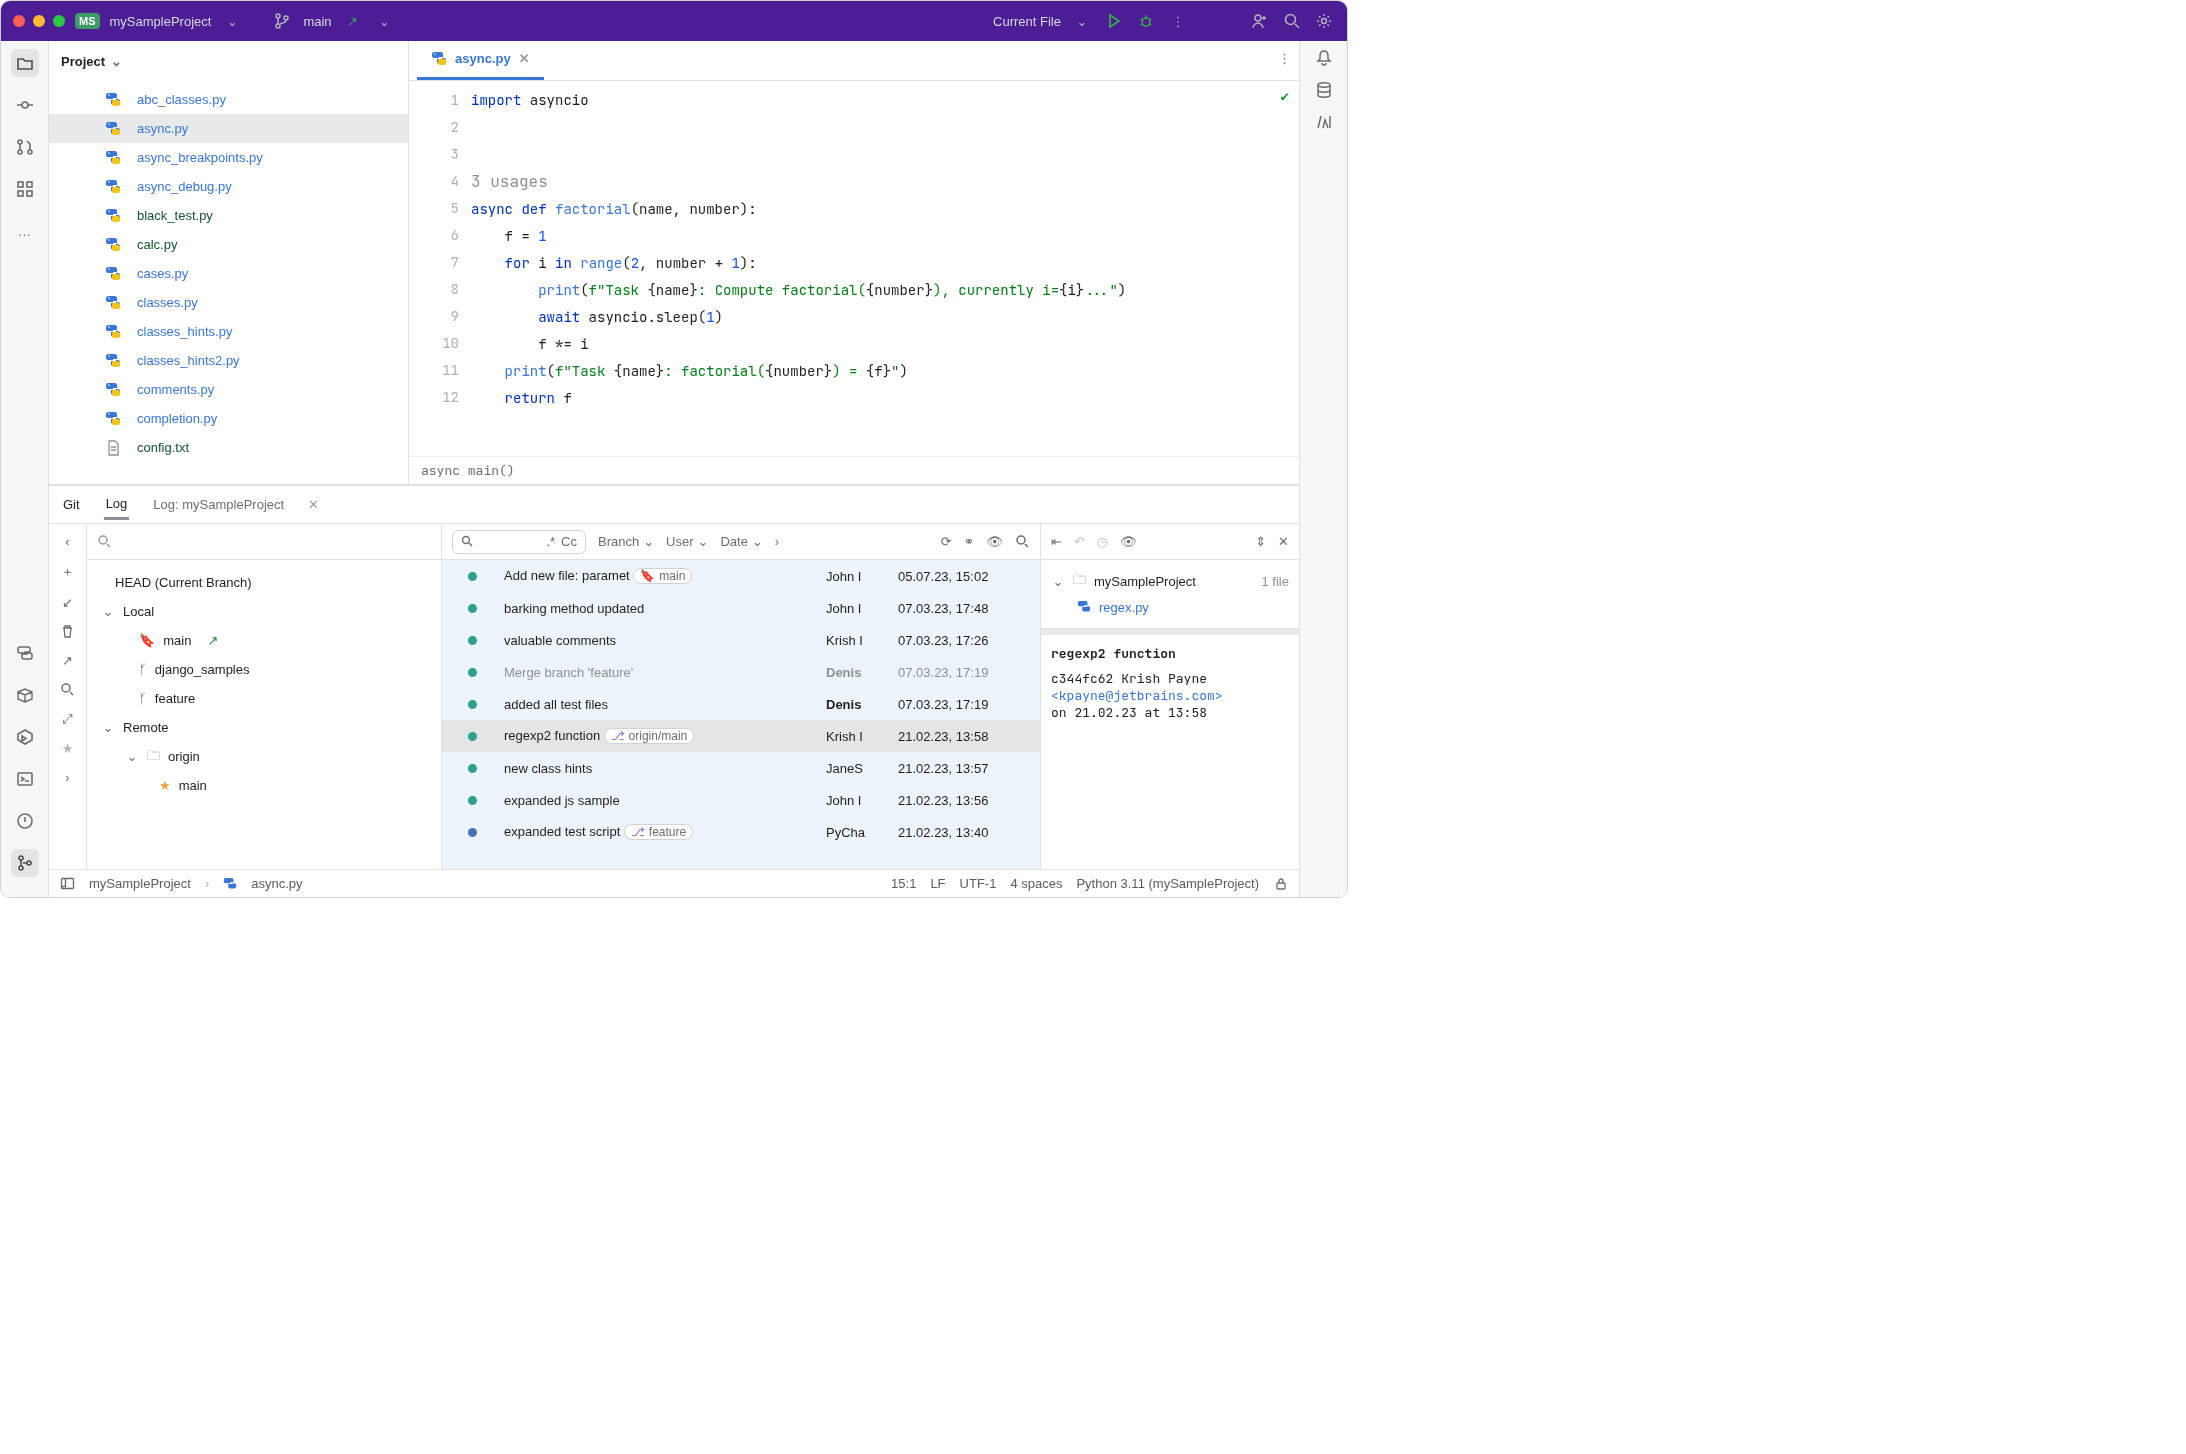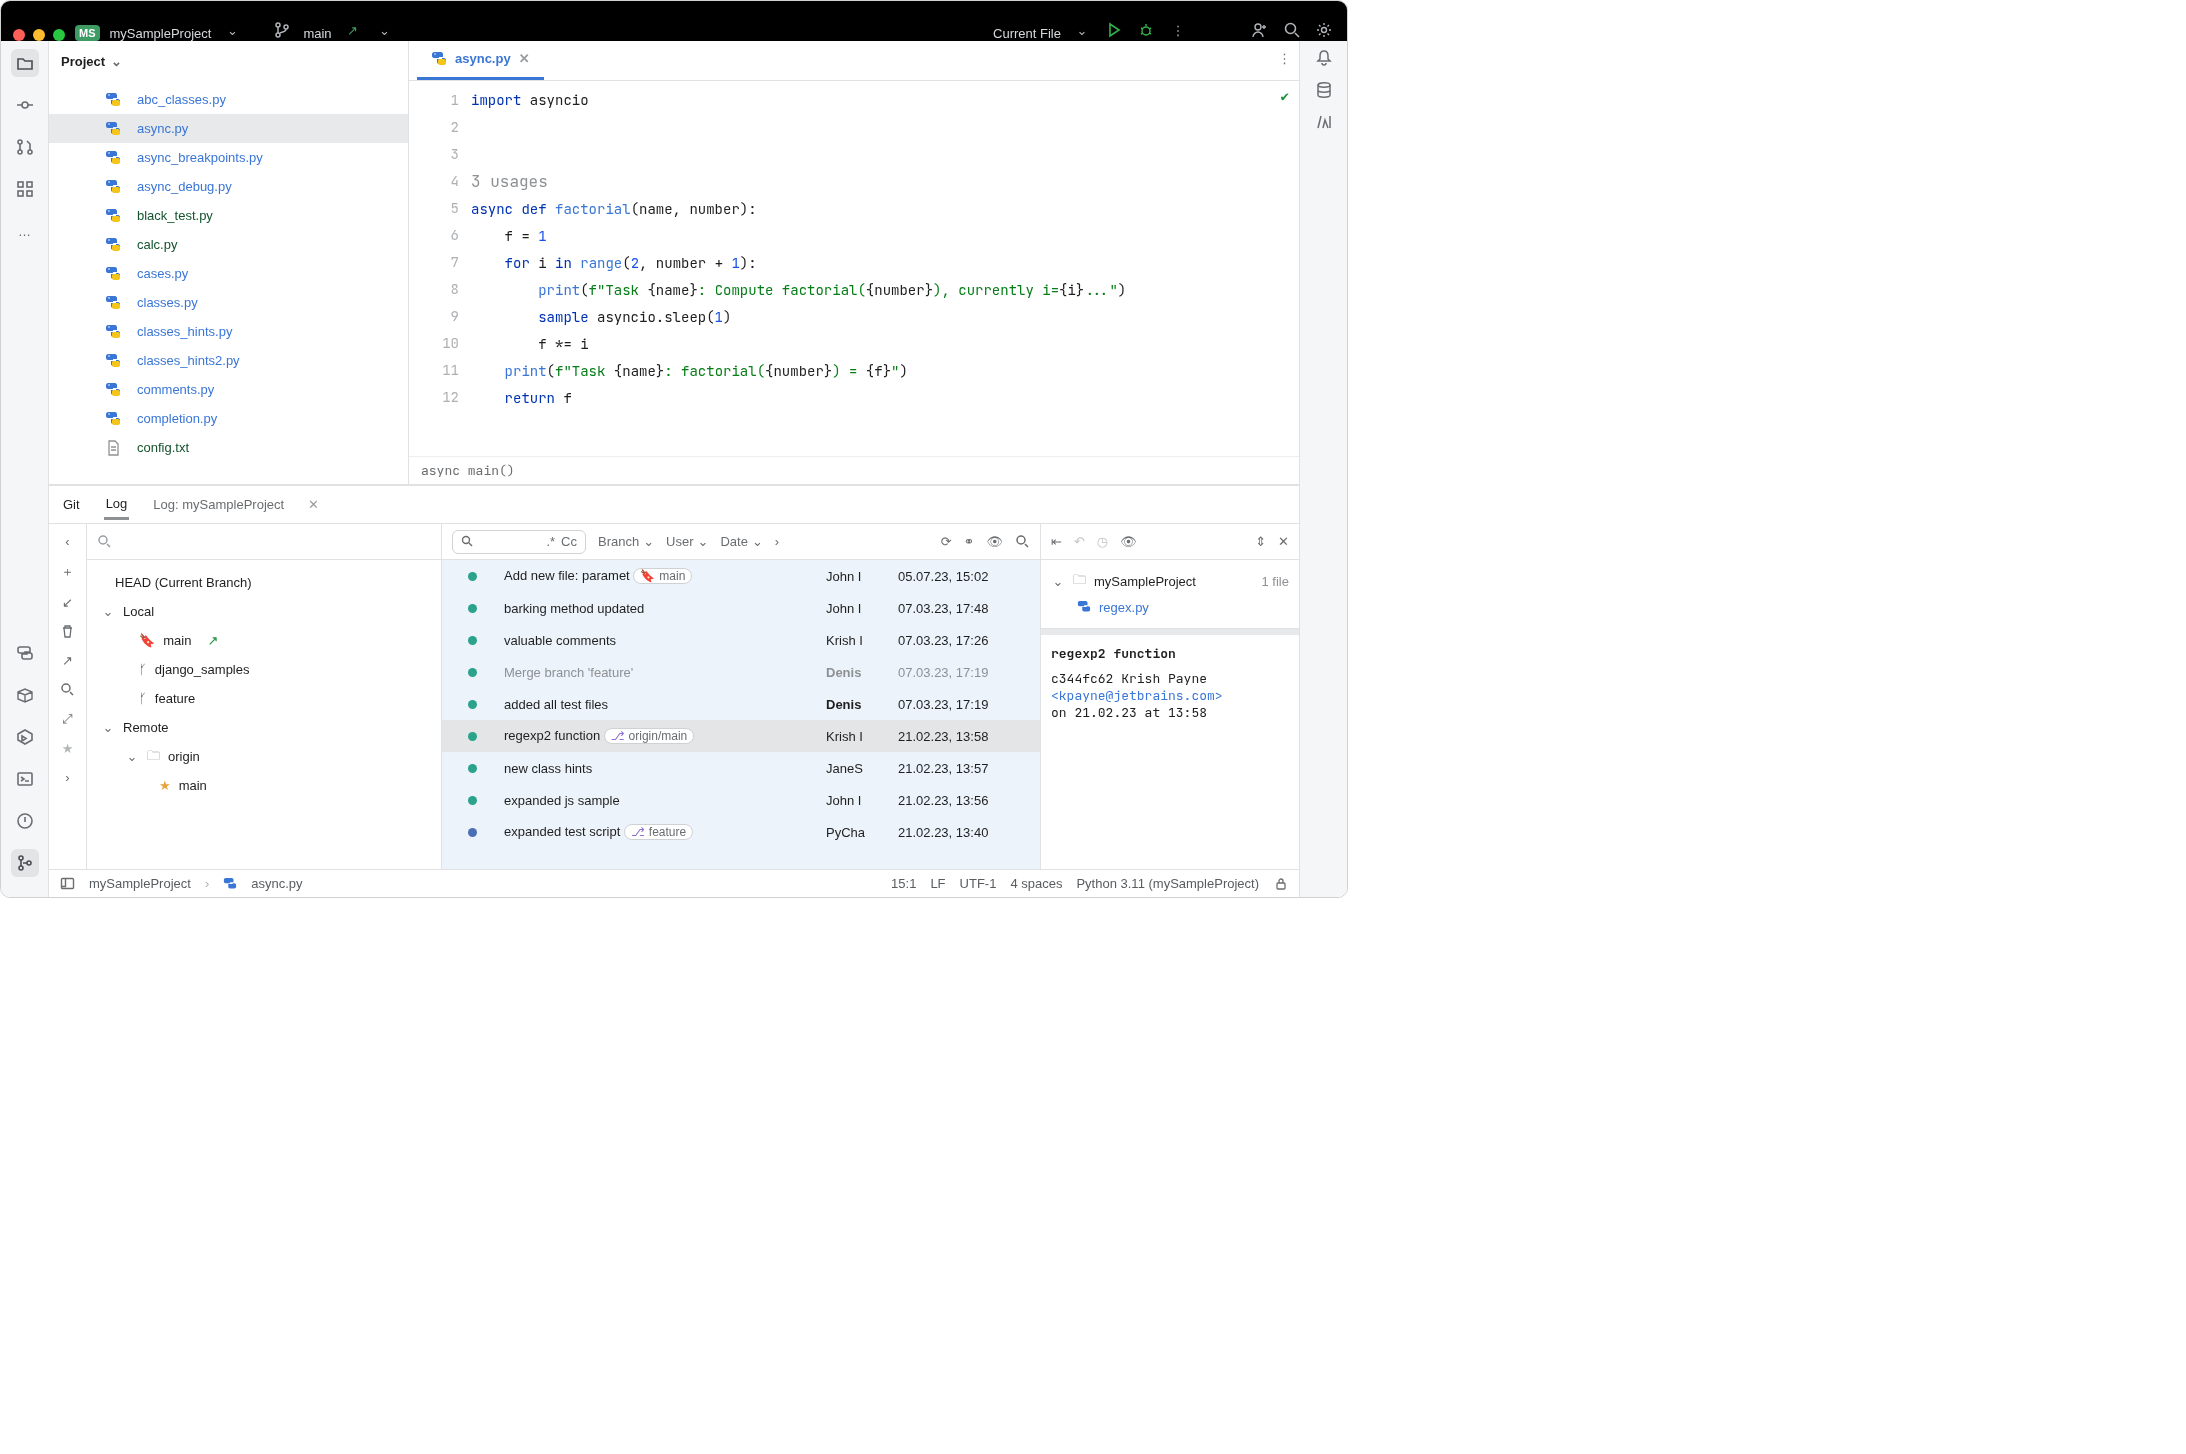--- a/index.html
+++ b/index.html
@@ -1,19 +1,19 @@
 <!DOCTYPE html>
 <html><head>
 <meta charset="utf-8">
 <style>
   * { margin: 0; padding: 0; box-sizing: border-box; }
   body { font-family: -apple-system, 'Helvetica Neue', Arial, sans-serif; font-size: 13px; color: #1f1f1f; background: #fff; }
   .window { width: 1348px; height: 898px; border-radius: 10px; overflow: hidden; display: flex; flex-direction: column; background:#fff; border:1px solid #d1d1d1; }
   
-  .titlebar { height: 40px; background: #000000; color: #bfc3c7; display: flex; align-items: flex-end; padding: 0 12px; gap: 10px; }
+  .titlebar { height: 40px; background: #4c1d95; color: #bfc3c7; display: flex; align-items: center; padding: 0 12px; gap: 10px; }
   .tb-dots { display:flex; gap:8px; }
   .tb-dot { width:12px; height:12px; border-radius:50%; }
   .red{background:#ff5f57}.yellow{background:#febc2e}.green{background:#28c840}
   .proj-badge{background:#3d9b63;color:#fff;font-size:11px;font-weight:700;padding:2px 4px;border-radius:4px}
   .tb-text{color:#d6d9dc}
   .tb-sp{flex:1}
   .tb-ico{width:22px;height:22px;display:inline-flex;align-items:center;justify-content:center;color:#b0b4b8}
   .run-ico{color:#36b24a}
   .bug-ico{color:#36b24a}
   
@@ -412,21 +412,21 @@
                 <div>12</div>
               </div>
             <div class="code"><span class="kw">import</span> asyncio
 
 
 <span class="usages">3 usages</span>
 <span class="kw">async def</span> <span class="fn">factorial</span>(name, number):
     f = <span class="num">1</span>
     <span class="kw">for</span> i <span class="kw">in</span> <span class="fn">range</span>(<span class="num">2</span>, number + <span class="num">1</span>):
         <span class="fn">print</span>(<span class="str">f"Task </span>{name}<span class="str">: Compute factorial(</span>{number}<span class="str">), currently i=</span>{i}<span class="str">..."</span>)
-        <span class="kw">sample</span> asyncio.sleep(<span class="num">1</span>)
+        <span class="kw">await</span> asyncio.sleep(<span class="num">1</span>)
         f *= i
     <span class="fn">print</span>(<span class="str">f"Task </span>{name}<span class="str">: factorial(</span>{number}<span class="str">) = </span>{f}<span class="str">"</span>)
     <span class="kw">return</span> f
 </div>
           </div>
           <div class="breadcrumb-ed">async main()</div>
         </div>
       </div>
 
       <div class="git-panel">

